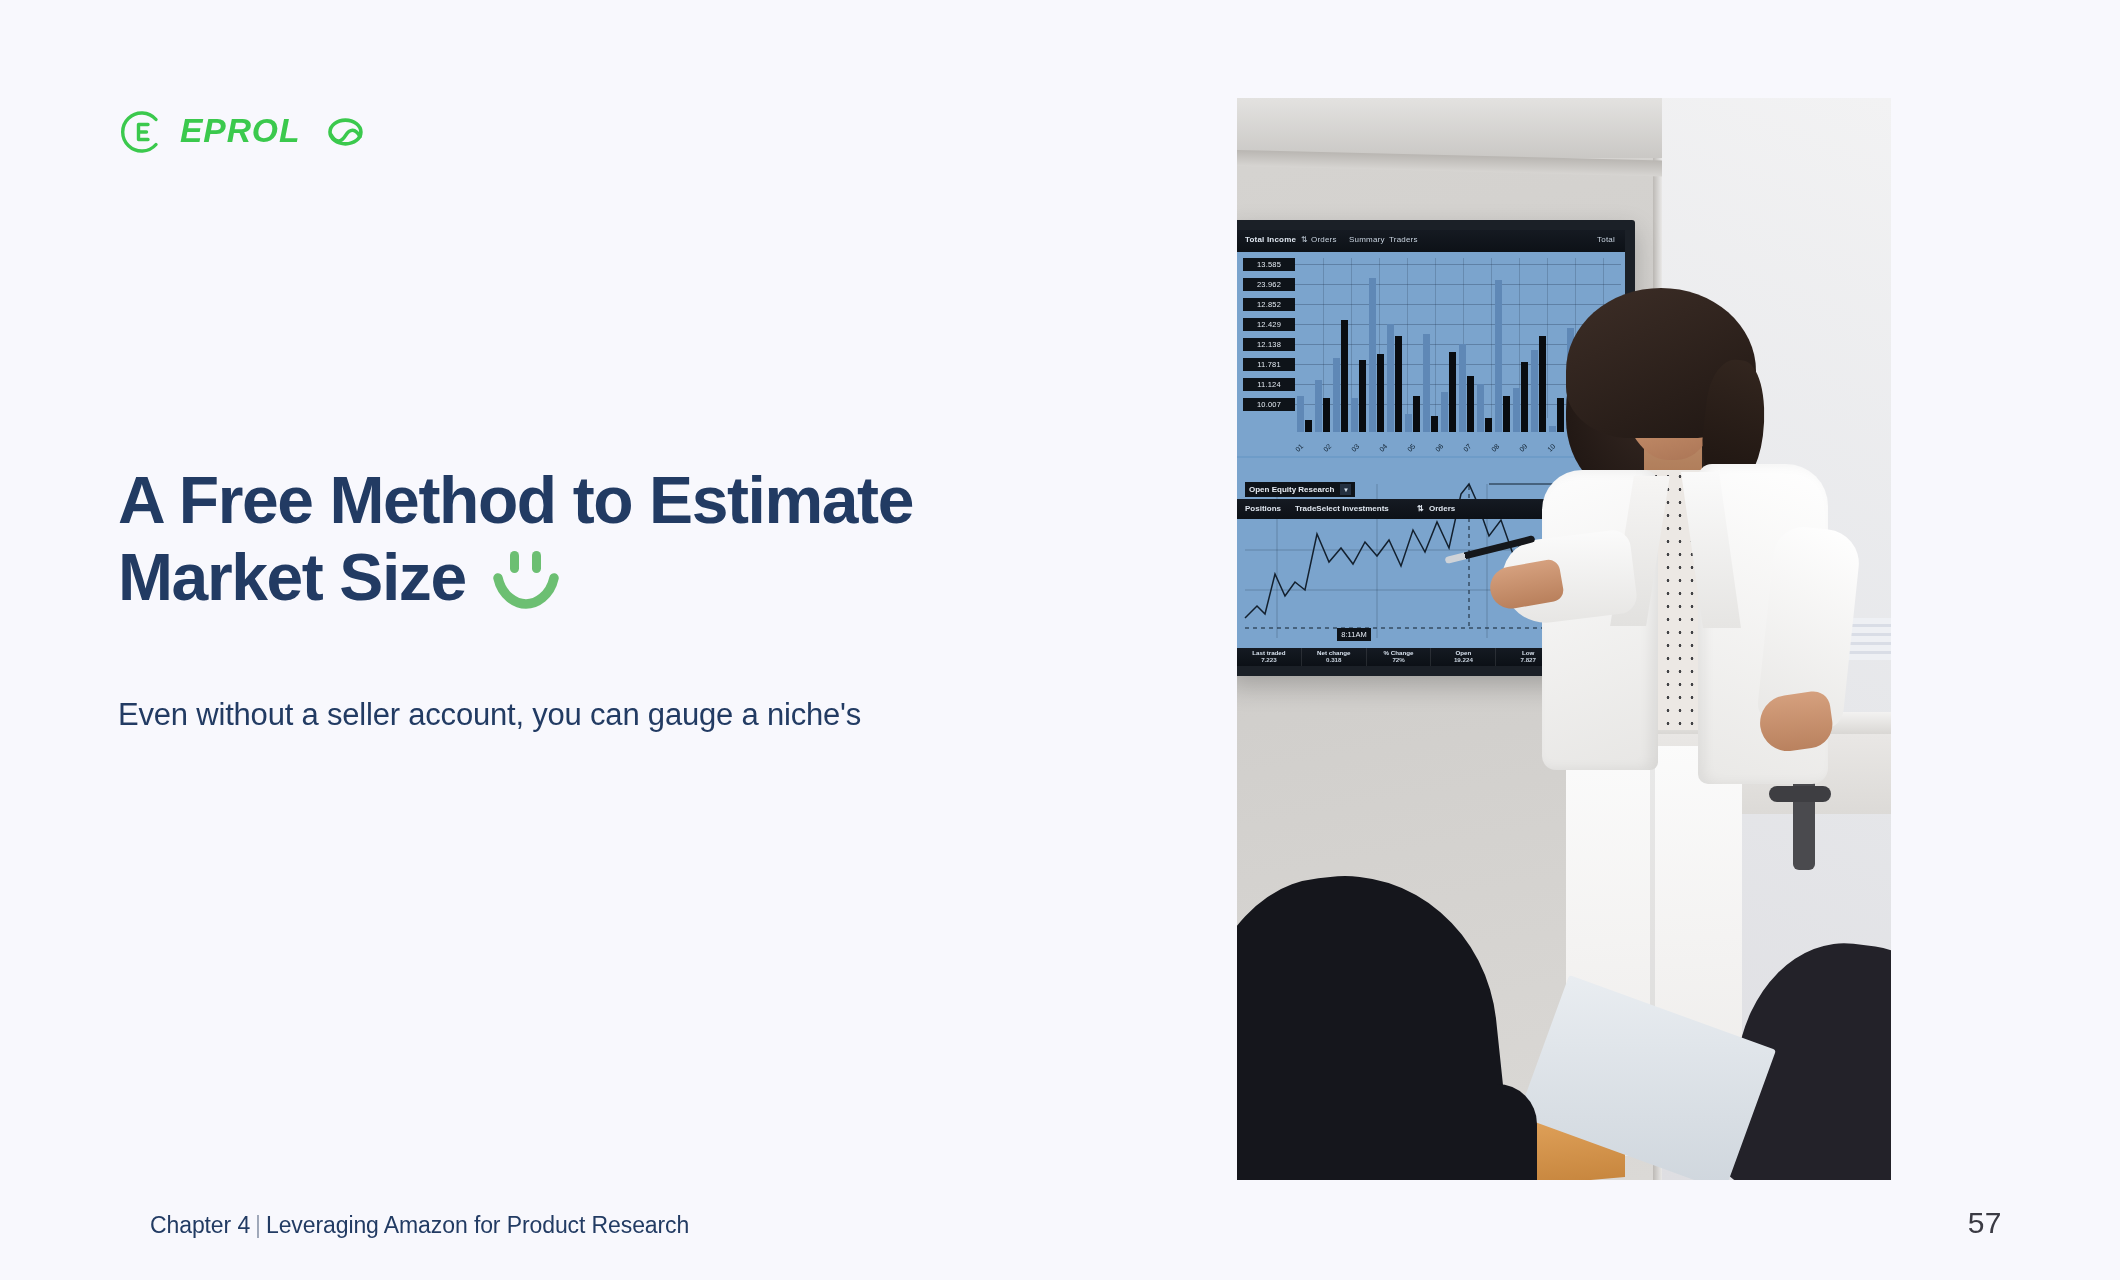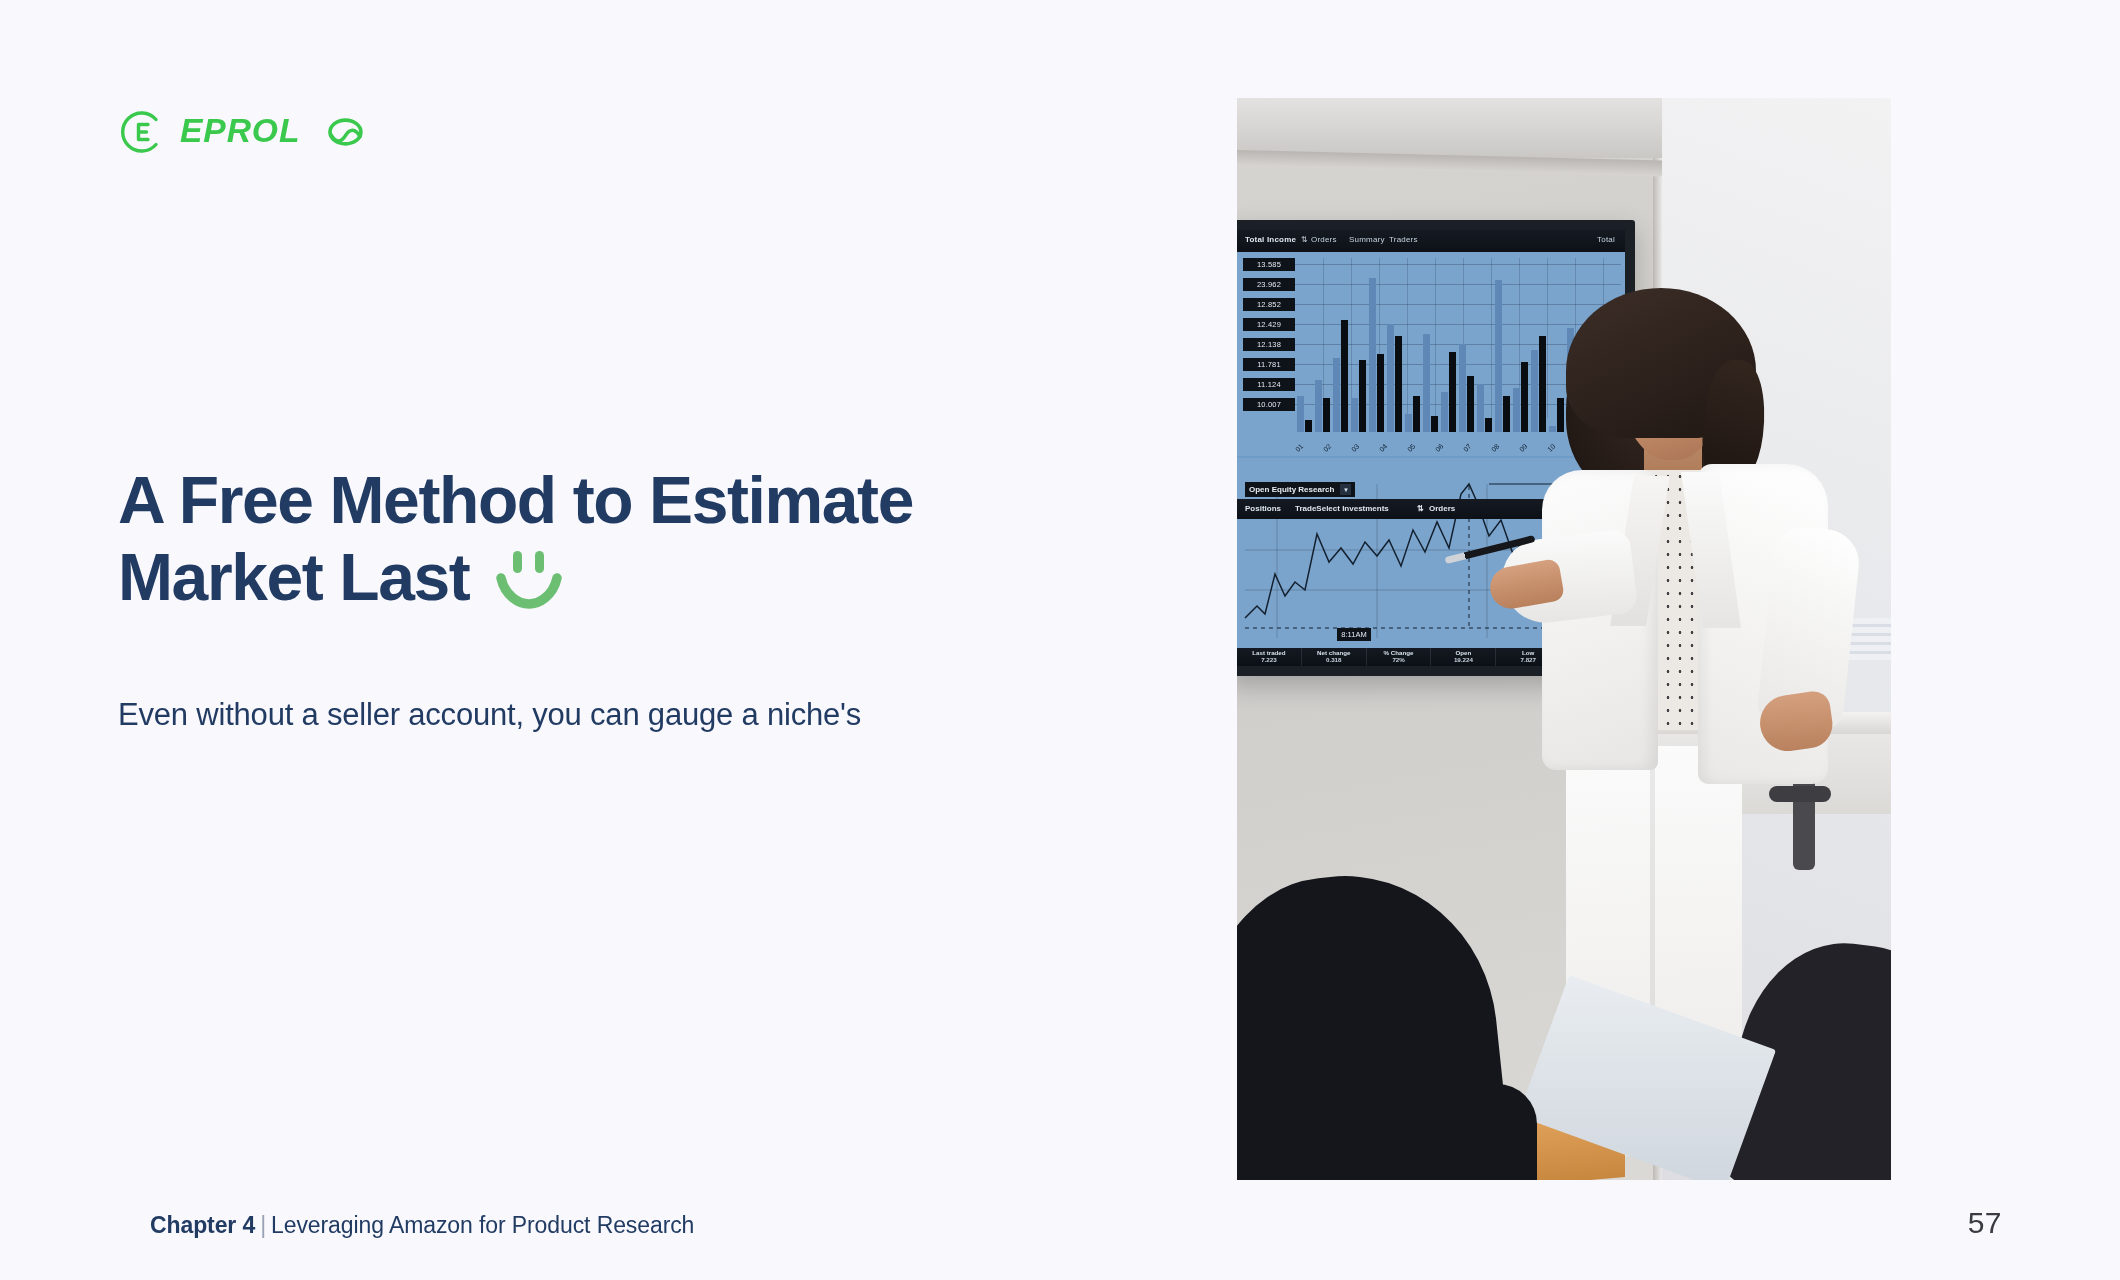--- a/index.html
+++ b/index.html
@@ -36,21 +36,21 @@
   }
   #subtitle .line { display:block; }
 
   
   #footer {
     position:absolute; left:0; right:0; bottom:40px;
     display:flex; align-items:baseline;
     padding:0 118px 0 150px;
   }
   #footer .crumb { color:#223b63; font-size:23px; letter-spacing:-0.1px; }
-  #footer .crumb b { font-weight:700; }
+  #footer .crumb b { font-weight:400; }
   #footer .crumb .sep { color:#9aa3b5; margin:0 5px; font-weight:400; }
   #footer .crumb .rest { font-weight:400; }
   #pagenum { margin-left:auto; color:#3b3b44; font-size:30px; letter-spacing:0.5px; }
 
   
   #photo {
     position:absolute; left:1237px; top:98px; width:654px; height:1082px;
     overflow:hidden;
     background:#d9d7d4;
     padding-left:29px;
@@ -232,21 +232,21 @@
     <g fill="none" stroke="#3bc94d" stroke-width="4" stroke-linecap="round">
       <ellipse cx="182" cy="22" rx="17" ry="13"></ellipse>
       <path d="M166 25c5 9 11 9 16 1s11-8 16 1"></path>
     </g>
   </svg>
 </div>
 
 <h1 id="headline">
   <span class="line">A Free Method to Estimate</span>
   <span class="line line2">
-    <span>Market Last</span>
+    <span>Market Size</span>
     <svg class="smiley" viewBox="0 0 76 62">
       <rect x="22" y="4" width="9" height="22" rx="4.5" fill="#6cbf72"></rect>
       <rect x="44" y="4" width="9" height="22" rx="4.5" fill="#6cbf72"></rect>
       <path d="M10 31c4 18 18 26 28 26s24-8 28-26" fill="none" stroke="#6cbf72" stroke-width="9.5" stroke-linecap="round"></path>
     </svg>
   </span>
 </h1>
 
 <p id="subtitle">
   <span class="line">Even without a seller account, you can gauge a niche's</span>

